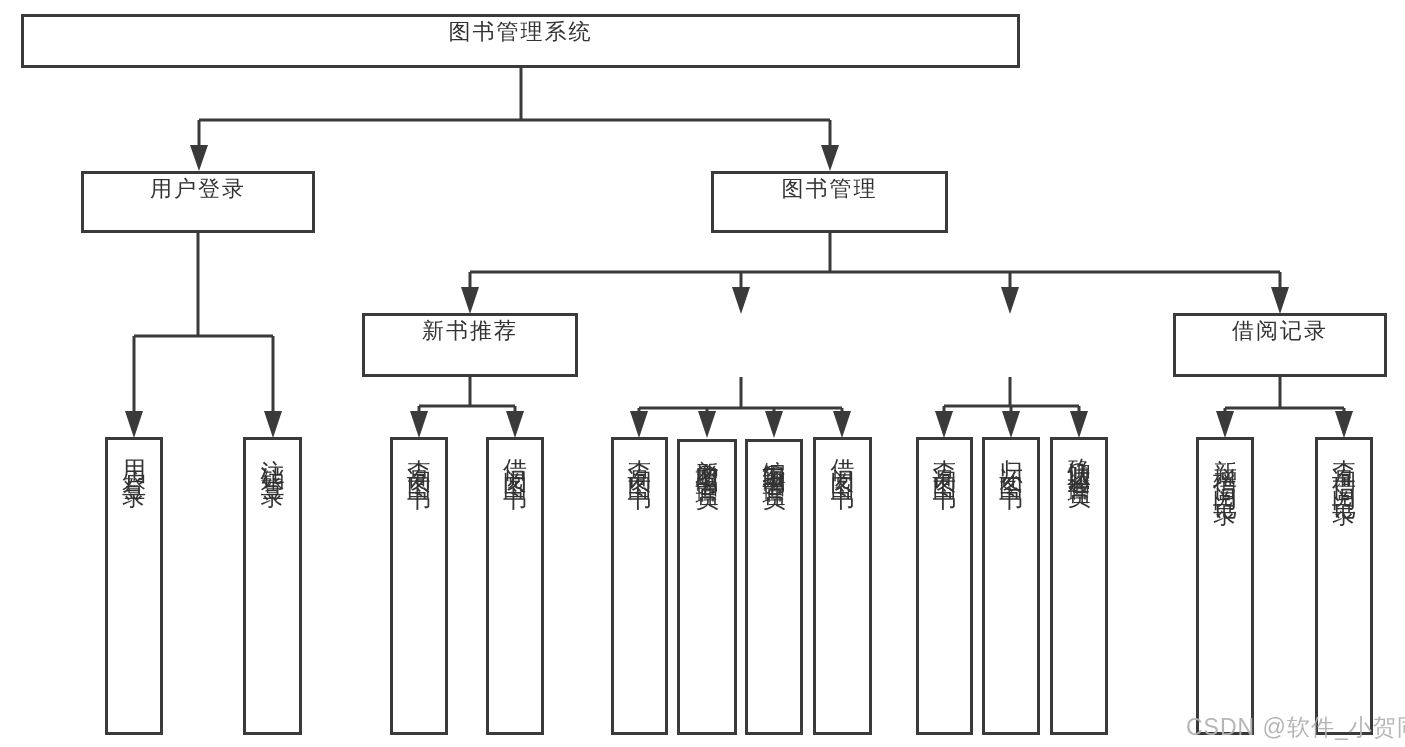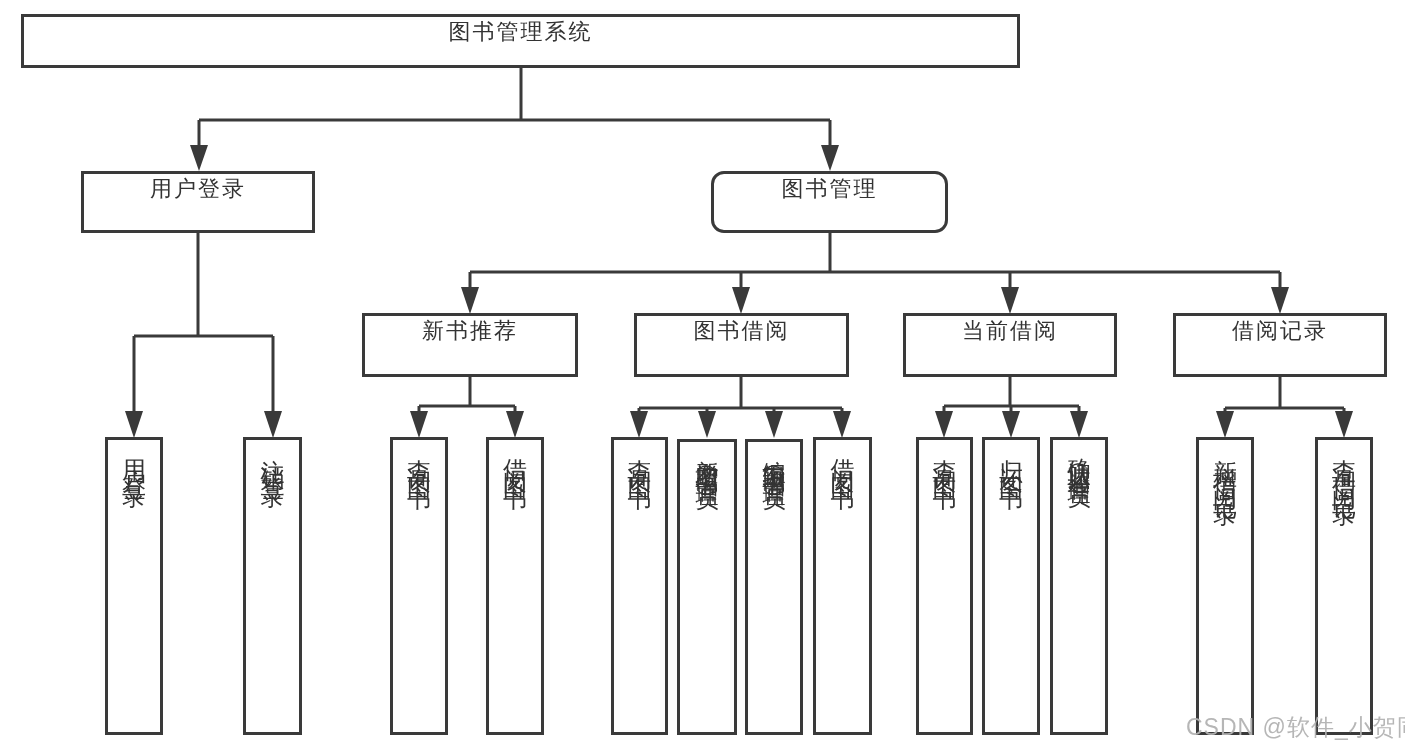--- a/index.html
+++ b/index.html
@@ -106,32 +106,26 @@
     </g>
   </svg>
 
   <div class="node" style="left:21px; top:14px; width:999px; height:54px;">
     <span class="hlabel">图书管理系统</span>
   </div>
 
   <div class="node" style="left:81px; top:171px; width:234px; height:62px;">
     <span class="hlabel">用户登录</span>
   </div>
-  <div class="node" style="left:711px; top:171px; width:237px; height:62px;border-radius:13px;">
+  <div class="node" style="left:711px; top:171px; width:237px; height:62px;">
     <span class="hlabel">图书管理</span>
   </div>
 
   <div class="node" style="left:362px; top:313px; width:216px; height:64px;">
     <span class="hlabel">新书推荐</span>
-  </div>
-  <div class="node" style="left:634px; top:313px; width:215px; height:64px;">
-    <span class="hlabel">图书借阅</span>
-  </div>
-  <div class="node" style="left:903px; top:313px; width:214px; height:64px;">
-    <span class="hlabel">当前借阅</span>
   </div>
   <div class="node" style="left:1173px; top:313px; width:214px; height:64px;">
     <span class="hlabel">借阅记录</span>
   </div>
 
   <div class="node" style="left:105px; top:437px; width:58px; height:298px;">
     <span class="vtext">用户登录</span>
   </div>
   <div class="node" style="left:243px; top:437px; width:59px; height:298px;">
     <span class="vtext">注销登录</span>

